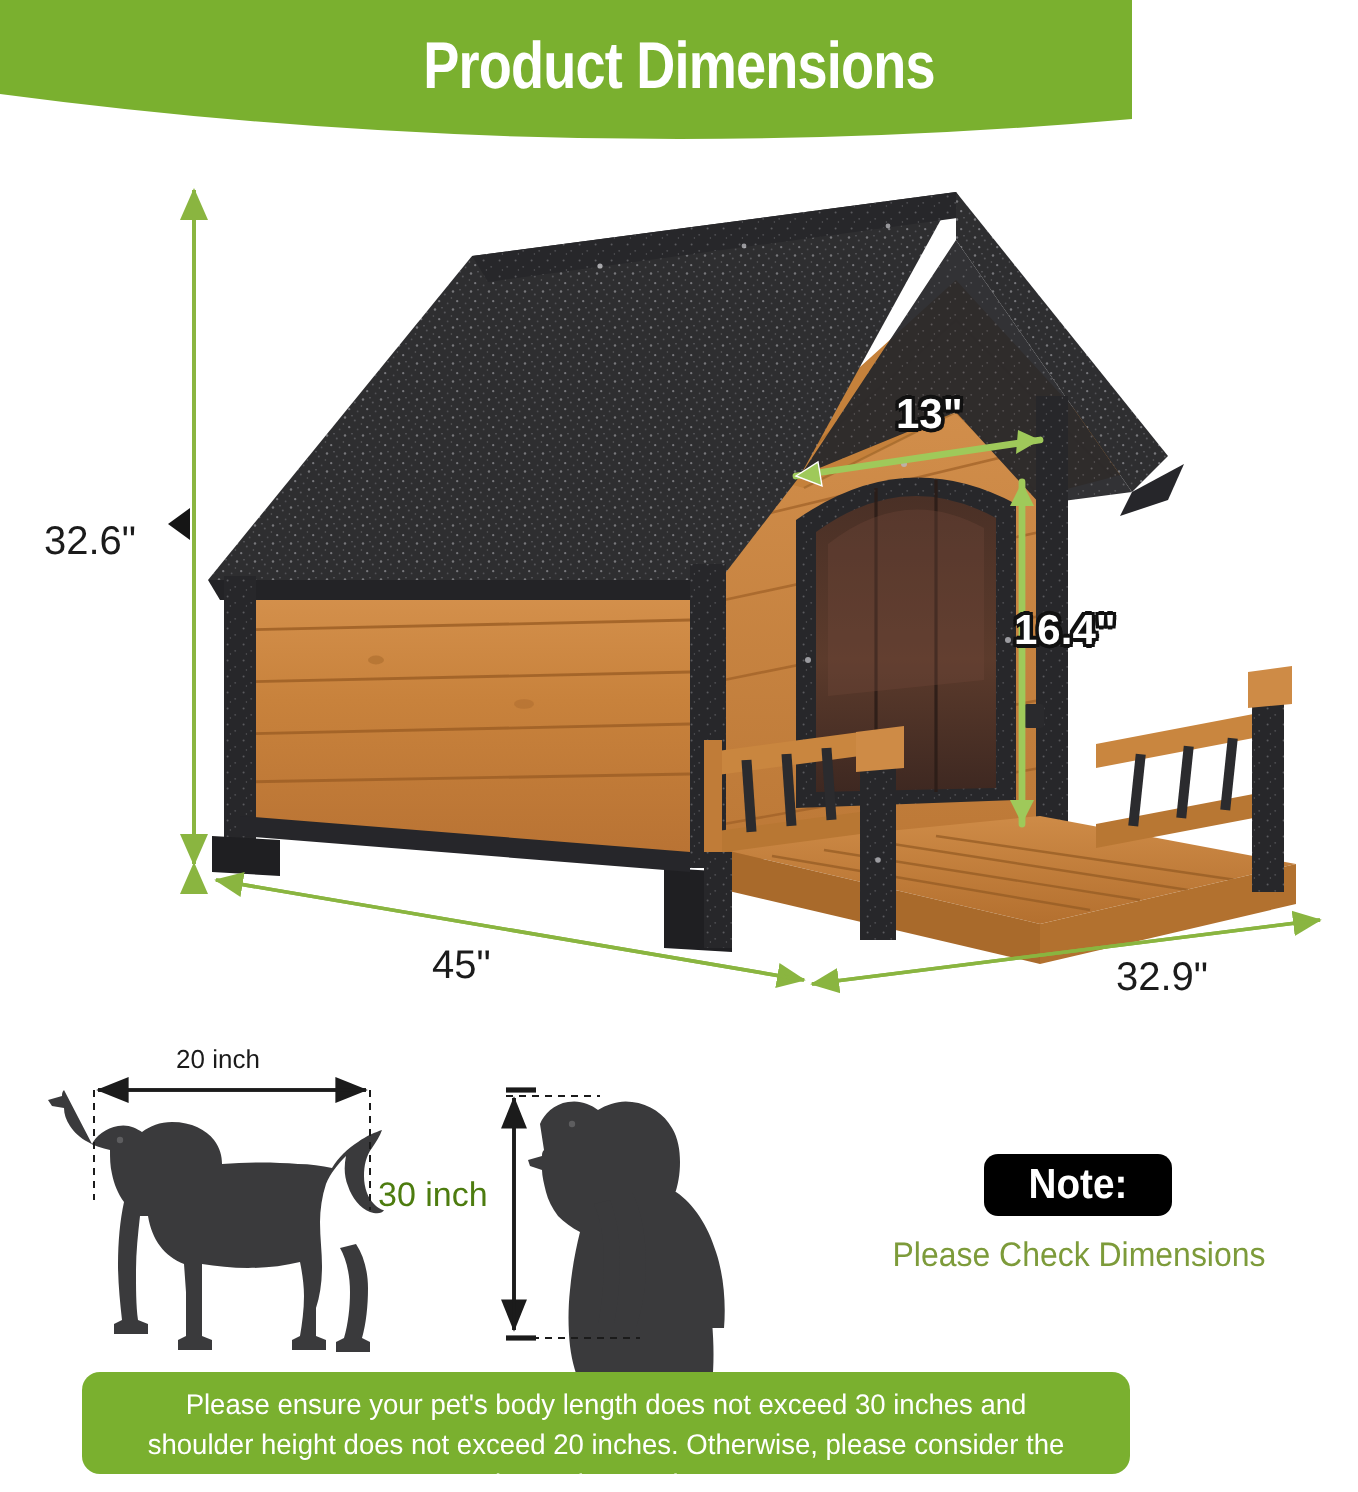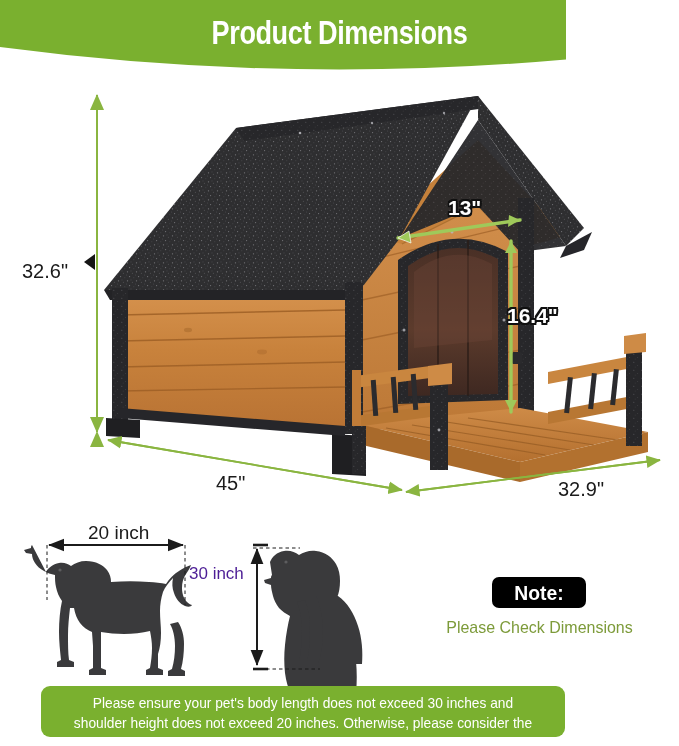--- a/index.html
+++ b/index.html
@@ -55,22 +55,22 @@
       -1.6px -1.6px 0 #111, 1.6px -1.6px 0 #111,
       -1.6px  1.6px 0 #111, 1.6px  1.6px 0 #111,
        0 -1.8px 0 #111, 0 1.8px 0 #111,
       -1.8px 0 0 #111, 1.8px 0 0 #111;
   }
   .dim-h326{left:22px;top:260px;}
   .dim-13  {left:448px;top:196px;}
   .dim-164 {left:507px;top:304px;}
   .dim-45  {left:216px;top:472px;}
   .dim-329 {left:558px;top:478px;}
-  .dim-20in{left:88px;top:522px;font-size:19px;color:#1b1b1b;}
-  .dim-30in{left:189px;top:564px;font-size:17px;color:#4c1d95;}
+  .dim-20in{left:88px;top:522px;font-size:13px;color:#1b1b1b;}
+  .dim-30in{left:189px;top:588px;font-size:17px;color:#4d7c0f;}
 
   svg{display:block;}
   .svg-layer{position:absolute;left:0;top:0;width:679px;height:746px;pointer-events:none;}
 </style>
 </head>
 <body>
 
 <div class="stage">
 
   <div class="header">

